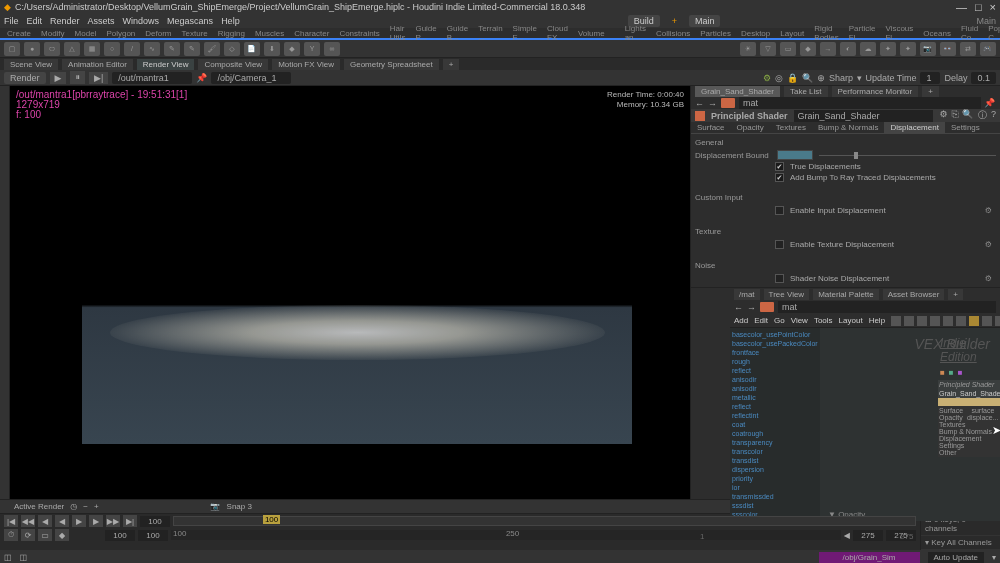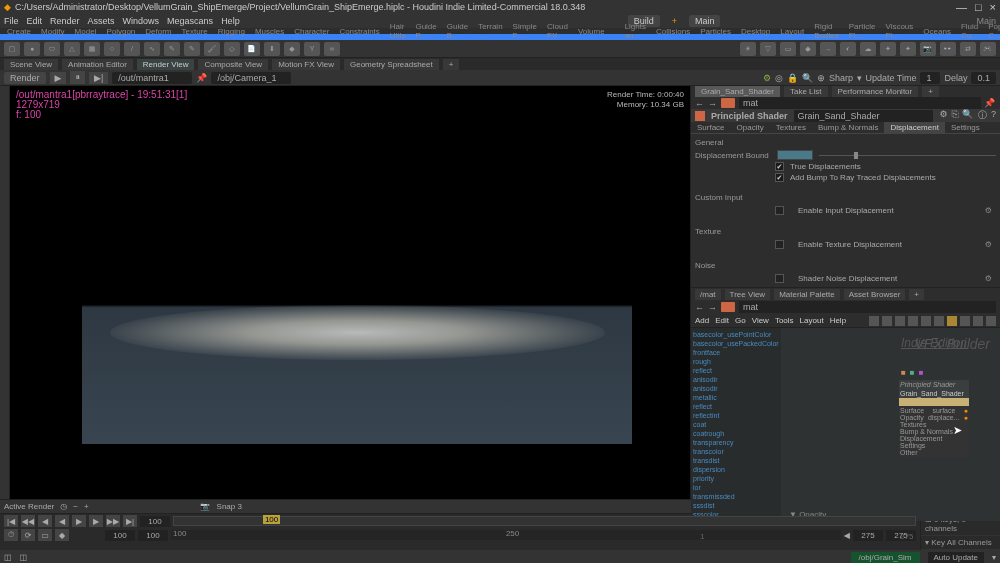--- a/index.html
+++ b/index.html
@@ -3,21 +3,21 @@
 <meta charset="utf-8">
 <style>
 * { margin: 0; padding: 0; box-sizing: border-box; font-family: Arial, sans-serif; }
 body { background: #2a2a2a; color: #aaa; font-size: 9px; width: 1000px; height: 563px; overflow: hidden; position: relative; }
 .titlebar { height: 14px; background: #333; display: flex; align-items: center; padding: 0 4px; font-size: 9px; color: #ccc; }
 .titlebar .path { flex: 1; }
 .titlebar .winbtns { display: flex; gap: 8px; font-size: 11px; }
 .menubar { height: 14px; background: #333; display: flex; align-items: center; padding: 0 4px; gap: 8px; font-size: 9px; }
 .menubar span { color: #ccc; cursor: pointer; }
 .menubar .build { background: #444; padding: 1px 6px; border-radius: 2px; }
-.shelf { height: 12px; background: #2d2d2d; display: flex; font-size: 8px; align-items: center; gap: 4px; padding: 0 4px; border-bottom: 6px solid #3b82f6; }
+.shelf { height: 12px; background: #2d2d2d; display: flex; font-size: 8px; align-items: center; gap: 4px; padding: 0 4px; border-bottom: 2px solid #3b82f6; }
 .shelf span { color: #888; padding: 0 3px; }
 .shelf2 { height: 18px; background: #333; display: flex; align-items: center; gap: 4px; padding: 0 4px; border-bottom: 1px solid #222; }
 .shelf-icon { width: 16px; height: 14px; background: #555; border-radius: 2px; display: flex; flex-direction: column; align-items: center; justify-content: center; font-size: 7px; color: #999; }
 .tabbar { height: 12px; background: #2a2a2a; display: flex; font-size: 8px; align-items: center; gap: 4px; padding: 0 4px; }
 .tabbar .tab { background: #383838; padding: 1px 6px; color: #aaa; }
 .tabbar .tab.active { background: #3a4242; color: #ccc; }
 .render-toolbar { height: 16px; background: #333; display: flex; align-items: center; gap: 4px; padding: 0 4px; font-size: 9px; border-bottom: 1px solid #222; }
 .render-toolbar .btn { background: #444; padding: 1px 6px; border-radius: 2px; }
 .render-toolbar .field { background: #222; padding: 1px 6px; border-radius: 2px; min-width: 80px; }
 .main { display: flex; height: 413px; }
@@ -42,45 +42,45 @@
 .shader-tabs .tab.active { background: #444; color: #ccc; }
 .params { padding: 2px 4px; font-size: 8px; }
 .param-section { color: #999; padding: 2px 0; font-size: 8px; }
 .param-row { display: flex; align-items: center; padding: 1px 0; gap: 6px; }
 .param-label { width: 76px; text-align: left; color: #999; }
 .param-input { background: #1a1a1a; border: 1px solid #444; width: 36px; height: 10px; color: #aaa; padding: 0 2px; font-size: 8px; }
 .slider { flex: 1; height: 1px; background: #555; position: relative; }
 .slider .thumb { position: absolute; left: 20%; top: -3px; width: 4px; height: 7px; background: #888; }
 .check-row { display: flex; align-items: center; gap: 6px; padding: 1px 0 1px 80px; }
 .check { width: 9px; height: 9px; background: #1a1a1a; border: 1px solid #555; display: inline-flex; align-items: center; justify-content: center; font-size: 7px; color: #ccc; }
-.toggle-row { display: flex; align-items: flex-end; padding: 2px 0 2px 80px; gap: 14px; }
+.toggle-row { display: flex; align-items: flex-end; padding: 2px 0 2px 80px; gap: 6px; }
 .toggle-row .cb { width: 9px; height: 9px; background: #222; border: 1px solid #555; }
 .toggle-row .spacer { flex: 1; }
 .toggle-row .gear { color: #888; margin-right: 4px; }
-.network-panel { flex: 1; display: flex; flex-direction: column; border-top: 1px solid #222; }
+.network-panel { flex: 1; display: flex; flex-direction: column; border-top: 1px solid #222; padding-left: 39px; }
 .net-tabs { height: 12px; display: flex; font-size: 8px; align-items: center; padding: 0 4px; gap: 4px; }
 .net-tabs .tab { background: #383838; padding: 1px 5px; }
 .net-toolbar { height: 14px; display: flex; align-items: center; padding: 0 4px; gap: 6px; font-size: 8px; border-bottom: 1px solid #222; }
 .net-toolbar .menu { color: #ccc; }
 .net-toolbar .icons { margin-left: auto; display: flex; gap: 3px; }
 .net-toolbar .ico { width: 10px; height: 10px; background: #555; }
 .net-body { flex: 1; display: flex; background: #2e3232; position: relative; }
 .node-tree { width: 90px; background: #282c2c; overflow: hidden; padding: 2px; font-size: 7px; line-height: 9px; }
 .node-tree div { color: #4a8ac0; white-space: nowrap; }
 .net-graph { flex: 1; position: relative; }
 .watermark { position: absolute; top: 8px; right: 10px; font-size: 14px; color: #555; font-style: italic; }
 .watermark2 { position: absolute; top: 8px; left: 120px; font-size: 12px; color: #555; font-style: italic; text-decoration: underline; }
 .node { position: absolute; top: 52px; left: 118px; width: 70px; background: #3a3e3e; font-size: 7px; }
 .node-title { color: #999; font-style: italic; padding: 1px; }
 .node-name { color: #ccc; padding: 1px; }
 .node-body { background: #c9b074; height: 8px; display: flex; }
 .node-outputs { background: #333; padding: 1px; }
 .node-out { display: flex; justify-content: space-between; color: #999; }
 .cursor-arrow { position: absolute; top: 96px; left: 172px; font-size: 11px; color: #fff; }
-.footer1 { height: 14px; background: #333; display: flex; align-items: center; padding: 0 4px; gap: 6px; font-size: 8px; border-top: 1px solid #222; }
+.footer1 { height: 14px; background: #333; display: flex; align-items: center; padding: 0 14px; gap: 6px; font-size: 8px; border-top: 1px solid #222; }
 .timeline { height: 30px; background: #2a2a2a; display: flex; flex-direction: column; border-top: 1px solid #222; }
 .time-row1 { height: 14px; display: flex; align-items: center; gap: 3px; padding: 0 4px; font-size: 8px; }
 .time-btn { width: 14px; height: 12px; background: #444; display: flex; align-items: center; justify-content: center; font-size: 8px; }
 .time-field { background: #222; padding: 1px 4px; width: 30px; text-align: center; }
 .time-track { flex: 1; height: 10px; background: #333; position: relative; border: 1px solid #444; }
 .time-marker { position: absolute; left: 12%; top: -2px; background: #b9a13e; color: #000; font-size: 8px; padding: 0 2px; }
 .time-row2 { height: 14px; display: flex; align-items: center; gap: 3px; padding: 0 4px; font-size: 8px; }
 .time-ruler { flex: 1; height: 10px; background: #252525; position: relative; }
 .statusbar { height: 14px; background: #333; display: flex; align-items: center; padding: 0 4px; font-size: 8px; gap: 8px; }
 .statusbar .spacer { flex: 1; }
@@ -470,16 +470,16 @@
     <div class="right-col-row">▾ <span>Key All Channels</span></div>
   </div>
 </div>
 
 <div class="statusbar">
   <span>◫</span>
   <span>◫</span>
   <span class="spacer"></span>
   <span style="position:absolute;left:700px;bottom:22px;color:#666">1</span>
   <span style="position:absolute;left:900px;bottom:22px;color:#666">275</span>
-  <span style="background:#14532d;padding:1px 8px">/obj/Grain_Sim</span>
+  <span style="background:#701a75;padding:1px 24px">/obj/Grain_Sim</span>
   <span style="background:#222;padding:1px 6px">Auto Update</span>
   <span>▾</span>
 </div>
 
 </body></html>

